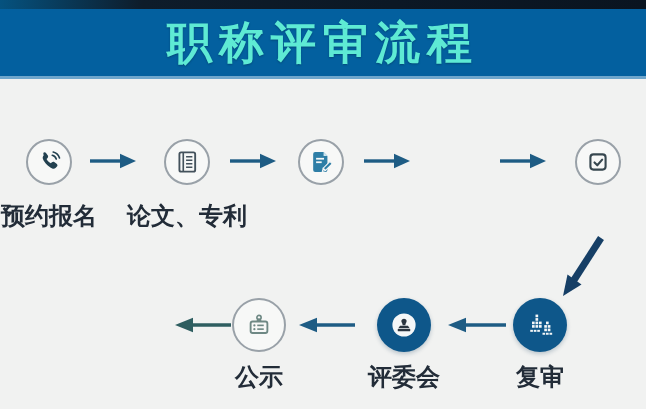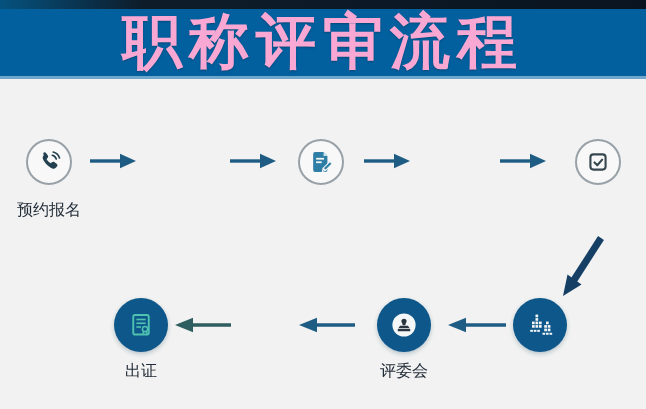--- a/index.html
+++ b/index.html
@@ -5,30 +5,30 @@
   html,body{margin:0;padding:0;}
   body{font-family:"Liberation Sans","DejaVu Sans",sans-serif;}
   .canvas{position:relative;width:646px;height:409px;background:#f1f2f1;overflow:hidden;}
 
   
   .top-strip{position:absolute;left:0;top:0;width:646px;height:9px;
     background:linear-gradient(to right,#05527f 0%,#0e1c2a 22%,#0a1420 100%);}
   .banner{position:absolute;left:0;top:9px;width:646px;height:67px;background:#03609f;
     display:flex;align-items:center;justify-content:center;}
   .banner-edge{position:absolute;left:0;top:76px;width:646px;height:3px;background:#6ea6cc;}
-  .title{color:#f9a8d4;font-size:60px;font-weight:800;letter-spacing:7px;
+  .title{color:#5eead4;font-size:45px;font-weight:800;letter-spacing:7px;
     text-shadow:0 1px 2px rgba(0,0,0,.25);white-space:nowrap;}
 
   
   .step{position:absolute;width:120px;display:flex;flex-direction:column;align-items:center;}
   .circle{width:46px;height:46px;border-radius:50%;background:#f7f8f7;border:2px solid #99a1a8;
     box-sizing:border-box;display:flex;align-items:center;justify-content:center;}
   .circle.big{width:54px;height:54px;}
   .circle.filled{background:#0e578a;border:none;box-shadow:0 2px 4px rgba(20,60,90,.25);}
-  .lbl{margin-top:15px;font-size:16px;font-weight:400;color:#222c38;white-space:nowrap;}
+  .lbl{margin-top:15px;font-size:24px;font-weight:700;color:#222c38;white-space:nowrap;}
   .step.r2 .lbl{margin-top:9px;}
 
   .s11{left:-11px;top:139px;} .s12{left:127px;top:139px;} .s13{left:261px;top:139px;}
   .s14{left:398px;top:139px;} .s15{left:538px;top:139px;}
   .s21{left:81px;top:298px;}  .s22{left:199px;top:298px;} .s23{left:344px;top:298px;}
   .s24{left:480px;top:298px;}
 
   .arrow{position:absolute;}
   .a11{left:88px;top:152px;} .a12{left:228px;top:152px;} .a13{left:362px;top:152px;} .a14{left:498px;top:152px;}
   .a21{left:175px;top:316px;} .a22{left:299px;top:316px;} .a23{left:448px;top:316px;}
@@ -49,20 +49,33 @@
     <div class="circle">
       <svg width="28" height="28" viewBox="0 0 24 24">
         <path d="M7.1 4.2c.7-.7 1.9-.6 2.5.3l1.4 2c.4.6.3 1.5-.2 2l-.9.9c.5 1.3 2.4 3.2 3.7 3.7l.9-.9c.5-.5 1.4-.6 2-.2l2 1.4c.9.6 1 1.8.3 2.5l-1 1c-.8.8-2 1-3 .6-3.2-1.3-6.7-4.8-8-8-.4-1-.2-2.2.6-3z" fill="#22404f"></path>
         <path d="M14.8 6.2a4.6 4.6 0 0 1 3.4 3.3" fill="none" stroke="#22404f" stroke-width="1.4" stroke-linecap="round"></path>
         <path d="M15.6 3.4a7.4 7.4 0 0 1 5.4 5.2" fill="none" stroke="#22404f" stroke-width="1.4" stroke-linecap="round"></path>
       </svg>
     </div>
     <div class="lbl">预约报名</div>
   </div>
 
+  <div class="step s12">
+    <div class="circle">
+      <svg width="28" height="28" viewBox="0 0 24 24">
+        <rect x="5.5" y="3.8" width="13.5" height="16.5" rx="1.5" fill="none" stroke="#44525c" stroke-width="1.6"></rect>
+        <line x1="8.8" y1="3.8" x2="8.8" y2="20.3" stroke="#44525c" stroke-width="1.4"></line>
+        <line x1="11.2" y1="7.5" x2="16.6" y2="7.5" stroke="#44525c" stroke-width="1.3"></line>
+        <line x1="11.2" y1="10.5" x2="16.6" y2="10.5" stroke="#44525c" stroke-width="1.3"></line>
+        <line x1="11.2" y1="13.5" x2="16.6" y2="13.5" stroke="#44525c" stroke-width="1.3"></line>
+        <line x1="11.2" y1="16.5" x2="16.6" y2="16.5" stroke="#44525c" stroke-width="1.3"></line>
+      </svg>
+    </div>
+    <div class="lbl">论文、专利</div>
+  </div>
 
   <div class="step s13">
     <div class="circle">
       <svg width="28" height="28" viewBox="0 0 24 24">
         <path d="M7 3.5h7.2l3.3 3.3v12A1.7 1.7 0 0 1 15.8 20.5H7A1.7 1.7 0 0 1 5.3 18.8V5.2A1.7 1.7 0 0 1 7 3.5z" fill="#2e7ea6"></path>
         <path d="M14.2 3.5l3.3 3.3h-3.3z" fill="#cfe6ef"></path>
         <line x1="7.8" y1="9.2" x2="14.6" y2="9.2" stroke="#f7f8f7" stroke-width="1.5"></line>
         <line x1="7.8" y1="12.2" x2="12.6" y2="12.2" stroke="#f7f8f7" stroke-width="1.5"></line>
         <g transform="rotate(45 16.5 16.5)">
           <rect x="15.3" y="10.8" width="2.7" height="8.2" fill="#2e7ea6" stroke="#f7f8f7" stroke-width="0.9"></rect>
@@ -107,34 +120,35 @@
       </svg>
   </div>
 
   <div class="arrow adiag">
     <svg width="62" height="72" viewBox="0 0 62 72">
       <line x1="50" y1="6" x2="23" y2="48" stroke="#163f66" stroke-width="7"></line>
       <polygon points="12,64 30.5,52.5 16.5,42.5" fill="#163f66"></polygon>
     </svg>
   </div>
 
-  <div class="step r2 s21">
-    <div class="circle big filled">
+
+  <div class="step r2 s22">
+    <div class="circle big">
       <svg width="30" height="30" viewBox="0 0 24 24">
-        <rect x="5.8" y="4" width="12.4" height="15.6" rx="1.5" fill="none" stroke="#4fc2b0" stroke-width="1.5"></rect>
-        <line x1="8.3" y1="7.6" x2="15.7" y2="7.6" stroke="#4fc2b0" stroke-width="1.3"></line>
-        <line x1="8.3" y1="10.6" x2="15.7" y2="10.6" stroke="#4fc2b0" stroke-width="1.3"></line>
-        <line x1="8.3" y1="13.6" x2="12" y2="13.6" stroke="#4fc2b0" stroke-width="1.3"></line>
-        <circle cx="15.2" cy="15.2" r="2.1" fill="none" stroke="#4fc2b0" stroke-width="1.2"></circle>
-        <path d="M14.2 17l-.7 2.2M16.2 17l.7 2.2" stroke="#4fc2b0" stroke-width="1.2" stroke-linecap="round"></path>
-      </svg>
-    </div>
-    <div class="lbl">出证</div>
-  </div>
-
+        <circle cx="12" cy="6" r="1.7" fill="none" stroke="#6e8884" stroke-width="1.3"></circle>
+        <path d="M10.3 9.2 12 7.2l1.7 2" fill="none" stroke="#6e8884" stroke-width="1.3" stroke-linejoin="round"></path>
+        <rect x="5.3" y="9.2" width="13.4" height="9.2" rx="1.6" fill="none" stroke="#6e8884" stroke-width="1.5"></rect>
+        <circle cx="8.3" cy="12.3" r="0.9" fill="#6e8884"></circle>
+        <line x1="10.6" y1="12.3" x2="15.8" y2="12.3" stroke="#6e8884" stroke-width="1.3"></line>
+        <circle cx="8.3" cy="15.3" r="0.9" fill="#6e8884"></circle>
+        <line x1="10.6" y1="15.3" x2="15.8" y2="15.3" stroke="#6e8884" stroke-width="1.3"></line>
+      </svg>
+    </div>
+    <div class="lbl">公示</div>
+  </div>
 
   <div class="step r2 s23">
     <div class="circle big filled">
       <svg width="34" height="34" viewBox="0 0 24 24">
         <circle cx="12" cy="12" r="8.2" fill="#f4f7f8"></circle>
         <path d="M10.6 8.2a2 2 0 0 1 2.8 0c.6.6.6 1.5.1 2.2-.4.5-.6 1.1-.5 1.8h-2c.1-.7-.1-1.3-.5-1.8-.5-.7-.5-1.6.1-2.2z" fill="#2a3540"></path>
         <path d="M9.2 12.6h5.6l1.1 1.6H8.1z" fill="#2a3540"></path>
         <rect x="7.6" y="14.7" width="8.8" height="1.7" rx="0.4" fill="#2a3540"></rect>
       </svg>
     </div>
@@ -160,20 +174,21 @@
           <rect x="23.1" y="15.1" width="3.2" height="3.2"></rect>
             <rect x="27.3" y="15.1" width="3.2" height="3.2"></rect>
           <rect x="23.1" y="19.3" width="3.2" height="3.2"></rect>
             <rect x="27.3" y="19.3" width="3.2" height="3.2"></rect>
           <rect x="21" y="24.3" width="3.2" height="2.4"></rect>
             <rect x="25.2" y="24.3" width="3.2" height="2.4"></rect>
             <rect x="29.4" y="24.3" width="3.2" height="2.4"></rect>
         </g>
       </svg>
     </div>
+    <div class="lbl">复审</div>
   </div>
 
   <div class="arrow a21">
     <svg width="58" height="18" viewBox="0 0 58 18">
         <line x1="56" y1="9" x2="17" y2="9" stroke="#2e5e60" stroke-width="3.6"></line>
         <polygon points="0,9 18,1.8 18,16.2" fill="#2e5e60"></polygon>
       </svg>
   </div>
   <div class="arrow a22">
     <svg width="58" height="18" viewBox="0 0 58 18">

